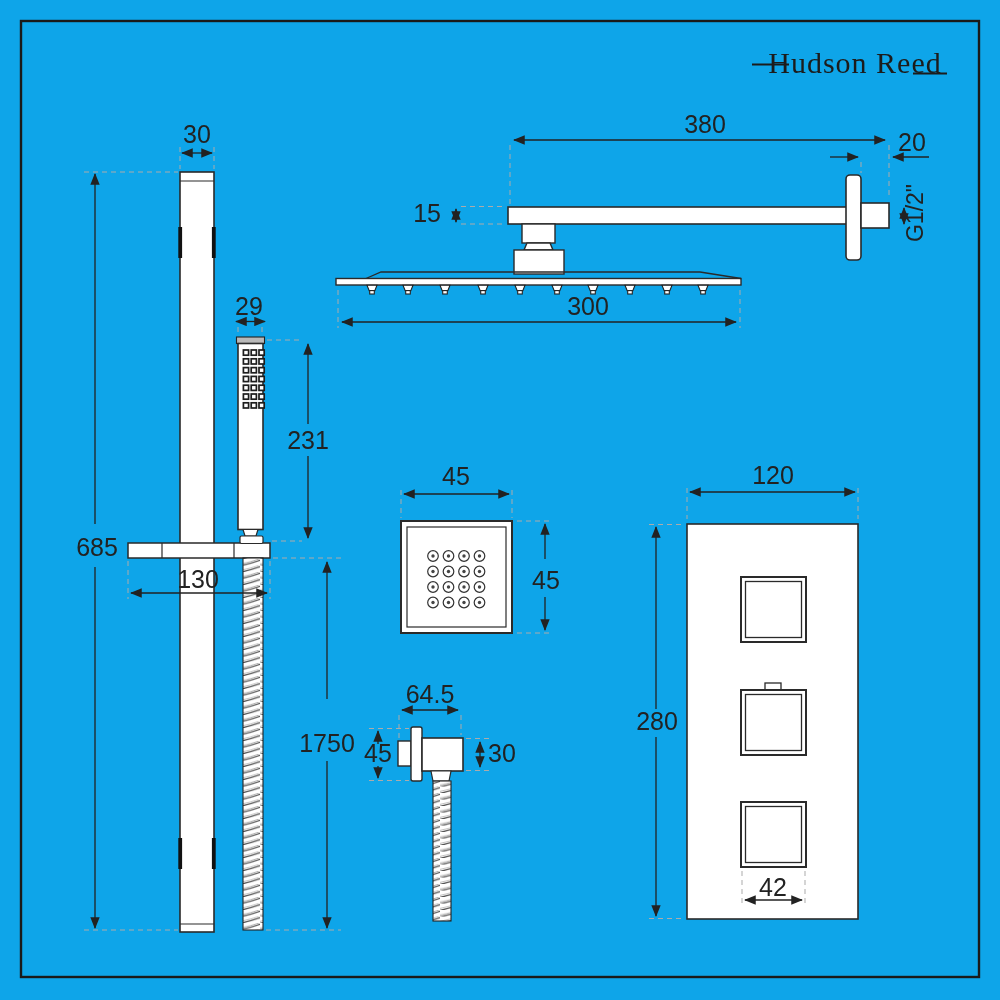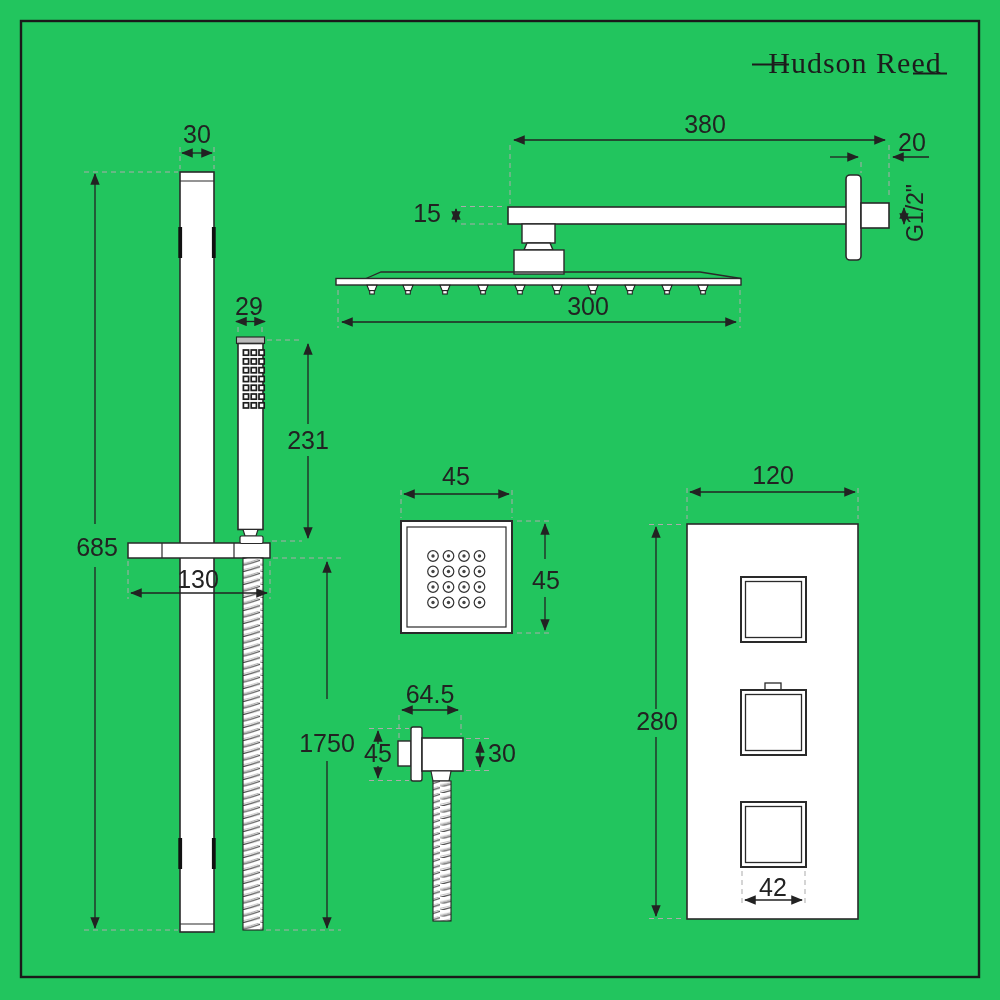--- a/index.html
+++ b/index.html
@@ -1,16 +1,16 @@
 <!DOCTYPE html>
 <html><head>
 <meta charset="utf-8">
 <style>
   html,body{margin:0;padding:0;background:#fff;}
-  #stage{position:relative;width:1000px;height:1000px;background:#22c55e;font-family:"Liberation Sans",sans-serif;}
+  #stage{position:relative;width:1000px;height:1000px;background:#0ea5e9;font-family:"Liberation Sans",sans-serif;}
   svg{position:absolute;left:0;top:0;}
   .dt{font:25px "Liberation Sans",sans-serif;fill:#222;}
   .dt-sm{font:23px "Liberation Sans",sans-serif;fill:#222;}
   .logo{font:30px "Liberation Serif",serif;fill:#1c1c1c;letter-spacing:1px;}
   .dash{stroke:#ababab;stroke-width:1;stroke-dasharray:5 4;fill:none;}
   .dim{stroke:#222;stroke-width:1.3;fill:none;}
   .ln{stroke:#2a2a2a;fill:#ffffff;}
 </style>
 </head>
 <body>

